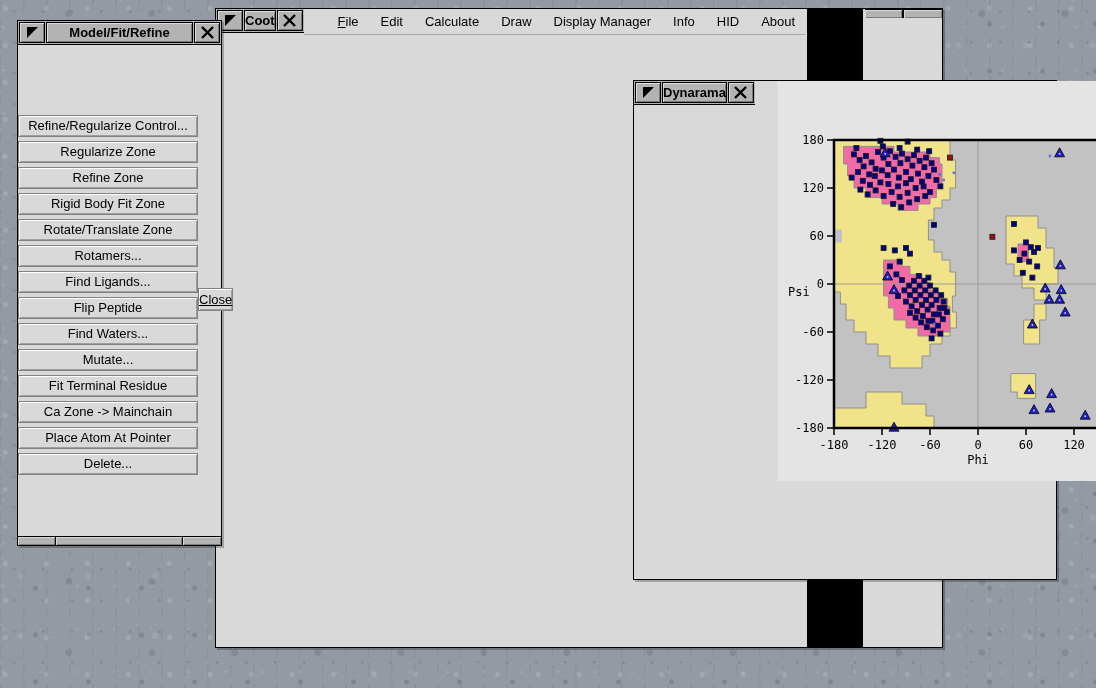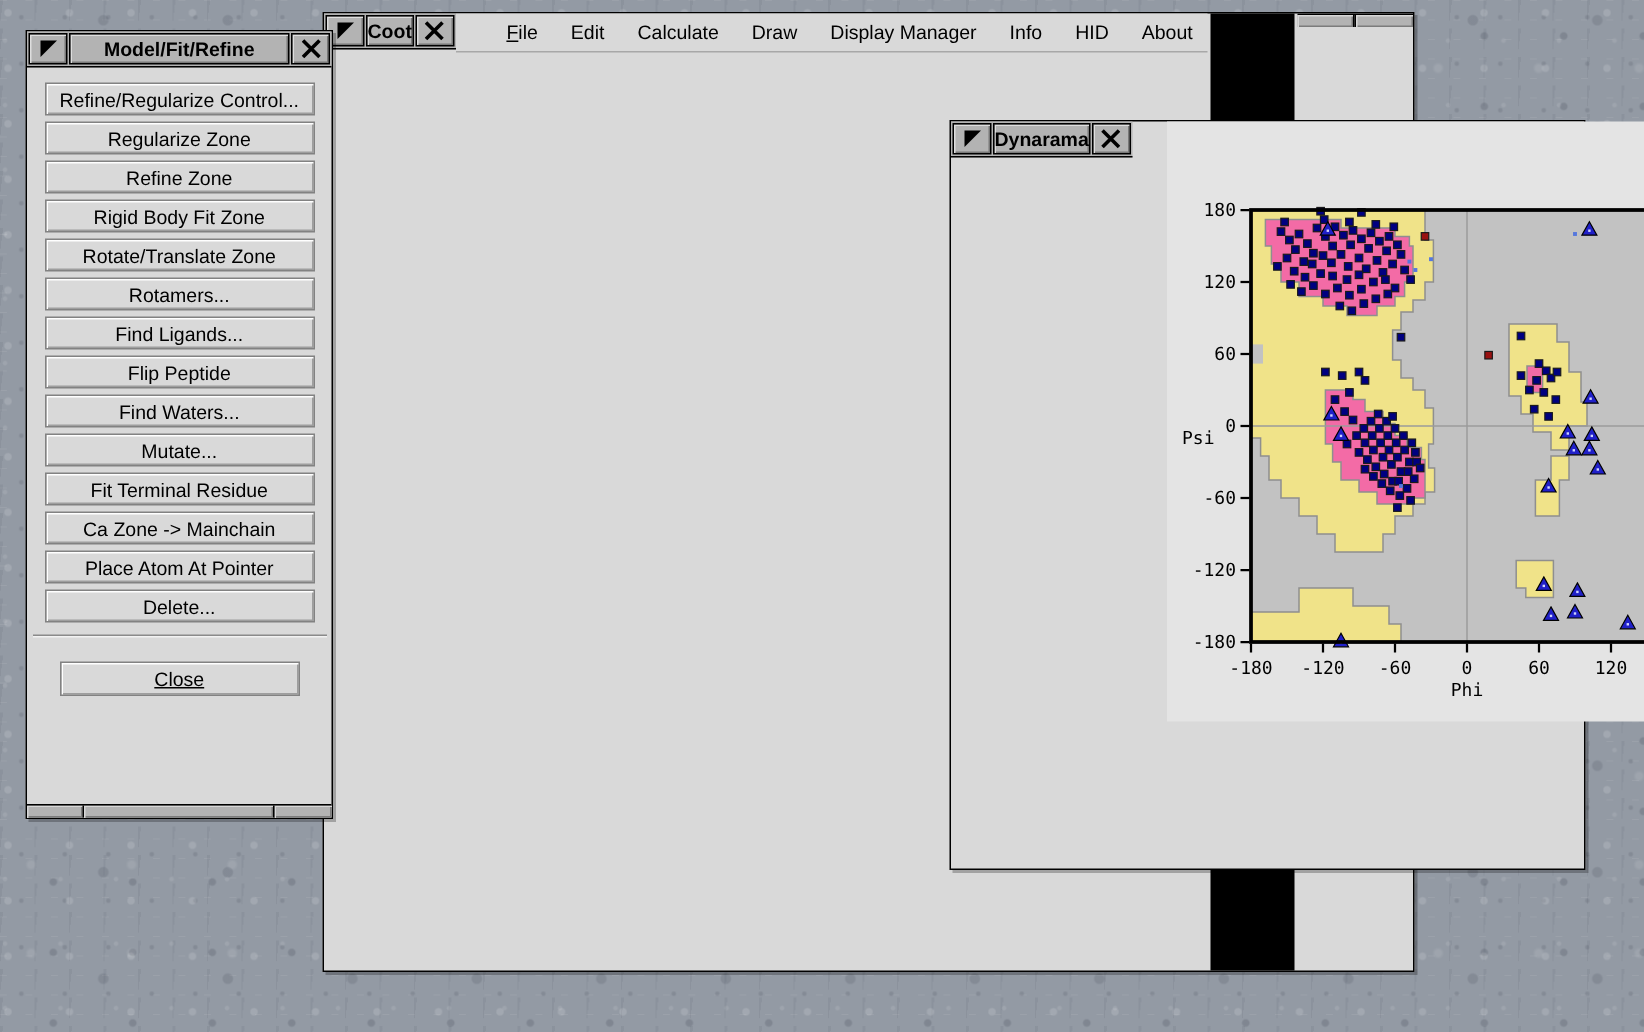--- a/index.html
+++ b/index.html
@@ -29,21 +29,21 @@
   .tri { width:0; height:0; border-top:11px solid #000; border-right:11px solid transparent; }
   .xicon { display:block; }
   .rbar { display:flex; height:9px; background:#b3b3b3; border-top:1px solid #000; }
   .rseg { box-shadow: inset 1px 1px 0 #d8d8d8, inset -1px -1px 0 #7c7c7c; }
   .rseg.end { width:38px; border-right:1px solid #000; }
   .rseg.mid { flex:1; border-right:1px solid #000; }
   .rseg.last { width:38px; border-right:none; }
 
   
   #mfr { left:5px; top:20px; width:205px; height:526px; display:flex; flex-direction:column;margin-left:12px; }
-  #mfr .content { flex:1; padding-top:8px; display:flex; flex-direction:column; align-items:center; }
+  #mfr .content { flex:1; padding-top:8px; display:flex; flex-direction:row; align-items:center; }
   .tk-btn { display:block; width:180px; height:22px; margin:2px 0; background:#d9d9d9;
             border:1px solid #828282; box-shadow: inset 1px 1px 0 #ffffff, inset -1px -1px 0 #9e9e9e;
             font:13px "Liberation Sans", sans-serif; color:#000; text-align:center; line-height:19px; cursor:default; }
   .mfr-sep { width:196px; height:2px; margin:6px 0 4px 0; border-top:1px solid #8a8a8a; border-bottom:1px solid #f2f2f2; }
   .close-btn-tk { width:160px; margin-top:12px; height:23px;text-decoration:underline; }
 
   
   #coot { left:215px; top:8px; width:728px; height:640px; display:flex; flex-direction:row; }
   .menubar { height:26px; background:#d9d9d9; display:flex; align-items:center; padding-left:24px; gap:2px;
              border-bottom:1px solid #a8a8a8; }

